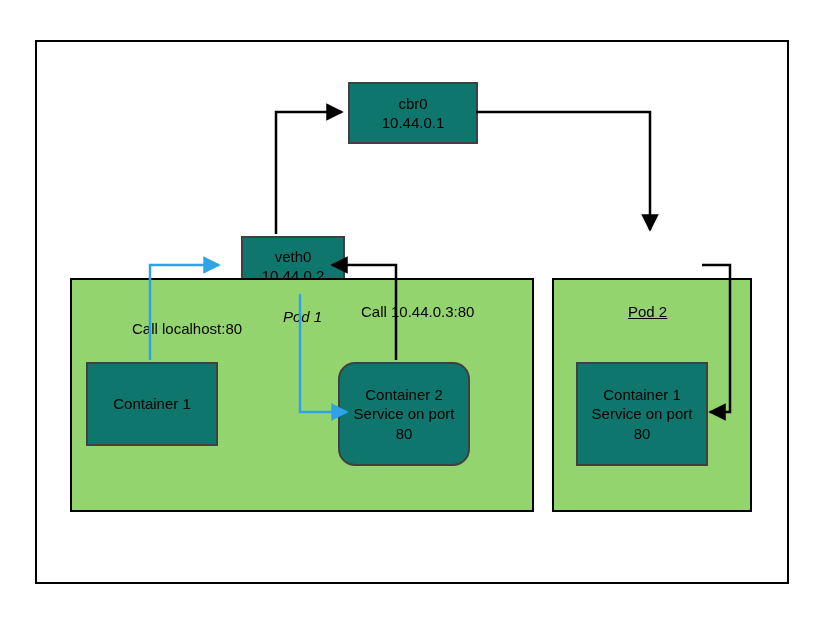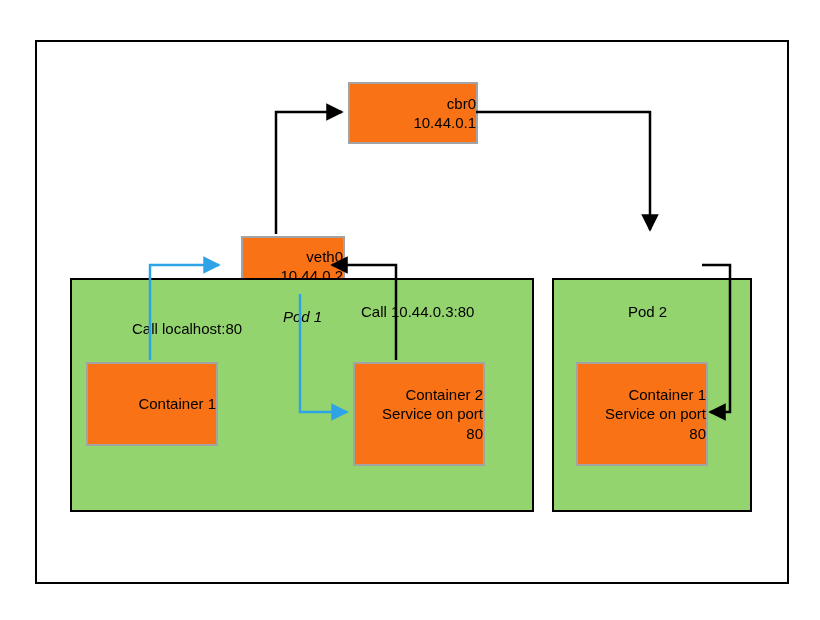--- a/index.html
+++ b/index.html
@@ -20,25 +20,25 @@
     border: 2px solid #000;
     background: #fff;
   }
   .pod {
     position: absolute;
     background: #93d46f;
     border: 2px solid #000;
   }
   .node-box {
     position: absolute;
-    background: #f97316;
-    border: 2px solid #a3a3a3;
+    background: #0f766e;
+    border: 2px solid #404040;
     display: flex;
     flex-direction: column;
-    align-items: flex-end;
+    align-items: center;
     justify-content: center;
     font-size: 15px;
     line-height: 1.3;
     text-align: center;
   }
   .label {
     position: absolute;
     font-size: 15px;
     white-space: nowrap;
   }
@@ -69,31 +69,31 @@
   </div>
 
 
   <div class="pod" style="left:70px; top:278px; width:460px; height:230px;"></div>
   <div class="label" style="left:283px; top:308px;font-style:italic;">Pod 1</div>
 
   <div class="node-box" style="left:86px; top:362px; width:128px; height:80px;">
     <span>Container 1</span>
   </div>
 
-  <div class="node-box" style="left:353px; top:362px; width:128px; height:100px;">
+  <div class="node-box" style="left:338px; top:362px; width:128px; height:100px;border-radius:17px;">
     <span>Container  2</span>
     <span>Service on port</span>
     <span>80</span>
   </div>
 
   <div class="label" style="left:88px; top:320px;margin-left:44px;">Call localhost:80</div>
   <div class="label" style="left:361px; top:303px;">Call 10.44.0.3:80</div>
 
   <div class="pod" style="left:552px; top:278px; width:196px; height:230px;"></div>
-  <div class="label" style="left:628px; top:303px;">Pod 2</div>
+  <div class="label" style="left:628px; top:303px;text-decoration:underline;">Pod 2</div>
 
   <div class="node-box" style="left:576px; top:362px; width:128px; height:100px;">
     <span>Container 1</span>
     <span>Service on port</span>
     <span>80</span>
   </div>
 
   <svg class="arrows">
     <defs>
       <marker id="arr-black" viewBox="0 0 10 10" refX="9" refY="5" markerWidth="7" markerHeight="7" orient="auto-start-reverse">

